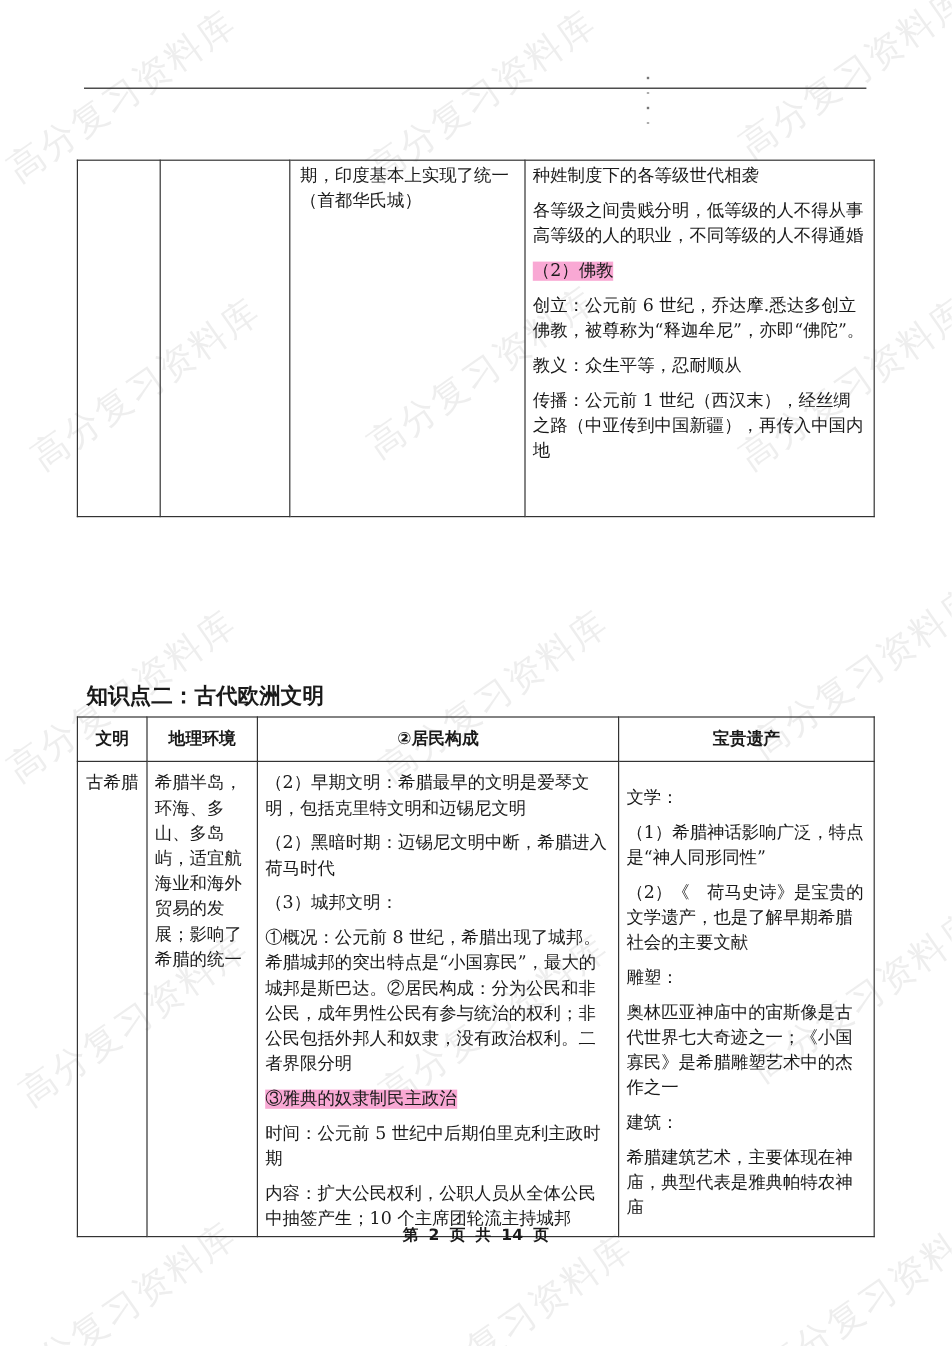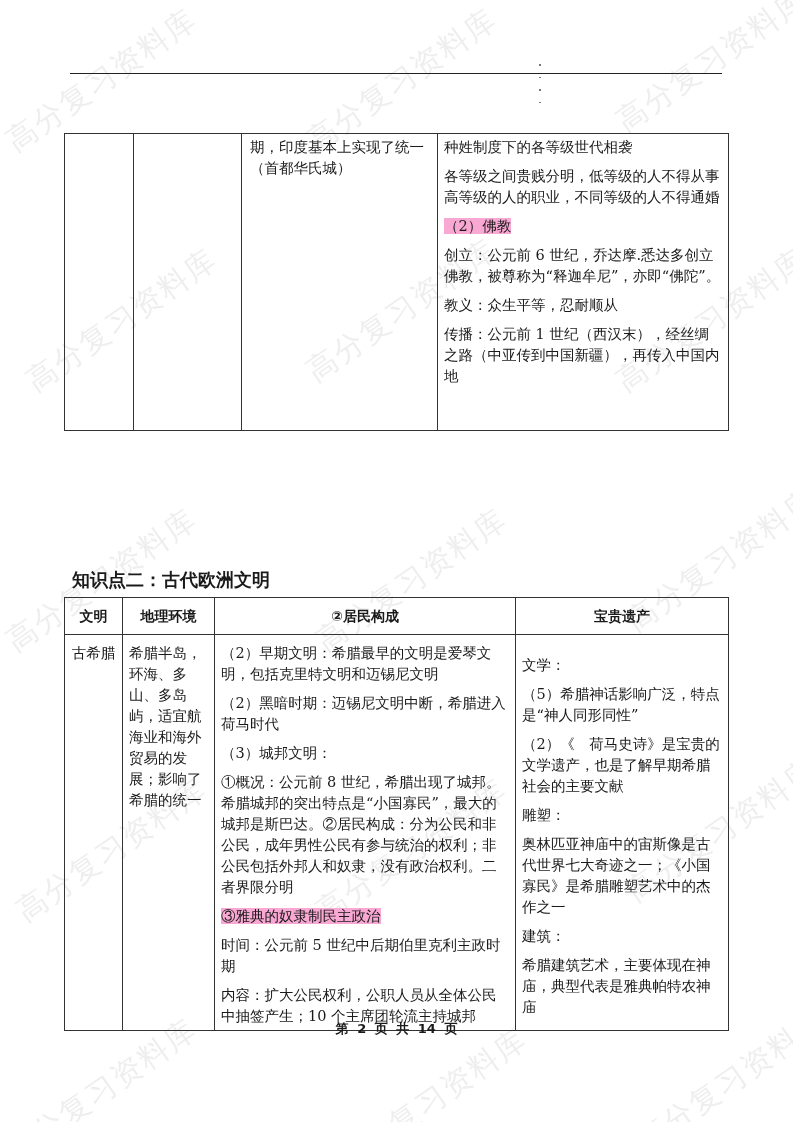--- a/index.html
+++ b/index.html
@@ -107,21 +107,21 @@
       <p class="para">（2）早期文明：希腊最早的文明是爱琴文明，包括克里特文明和迈锡尼文明</p>
       <p class="para">（2）黑暗时期：迈锡尼文明中断，希腊进入荷马时代</p>
       <p class="para">（3）城邦文明：</p>
       <p class="para">①概况：公元前 8 世纪，希腊出现了城邦。希腊城邦的突出特点是“小国寡民”，最大的城邦是斯巴达。②居民构成：分为公民和非公民，成年男性公民有参与统治的权利；非公民包括外邦人和奴隶，没有政治权利。二者界限分明</p>
       <p class="para"><span class="hl">③雅典的奴隶制民主政治</span></p>
       <p class="para">时间：公元前 5 世纪中后期伯里克利主政时期</p>
       <p class="para">内容：扩大公民权利，公职人员从全体公民中抽签产生；10 个主席团轮流主持城邦</p>
     </td>
     <td class="cell-pad" style="padding-top:20px;">
       <p class="para">文学：</p>
-      <p class="para">（5）希腊神话影响广泛，特点是“神人同形同性”</p>
+      <p class="para">（1）希腊神话影响广泛，特点是“神人同形同性”</p>
       <p class="para">（2）《　荷马史诗》是宝贵的文学遗产，也是了解早期希腊社会的主要文献</p>
       <p class="para">雕塑：</p>
       <p class="para">奥林匹亚神庙中的宙斯像是古代世界七大奇迹之一；《小国寡民》是希腊雕塑艺术中的杰作之一</p>
       <p class="para">建筑：</p>
       <p class="para">希腊建筑艺术，主要体现在神庙，典型代表是雅典帕特农神庙</p>
     </td>
   </tr>
 </tbody>
   </table>
 

